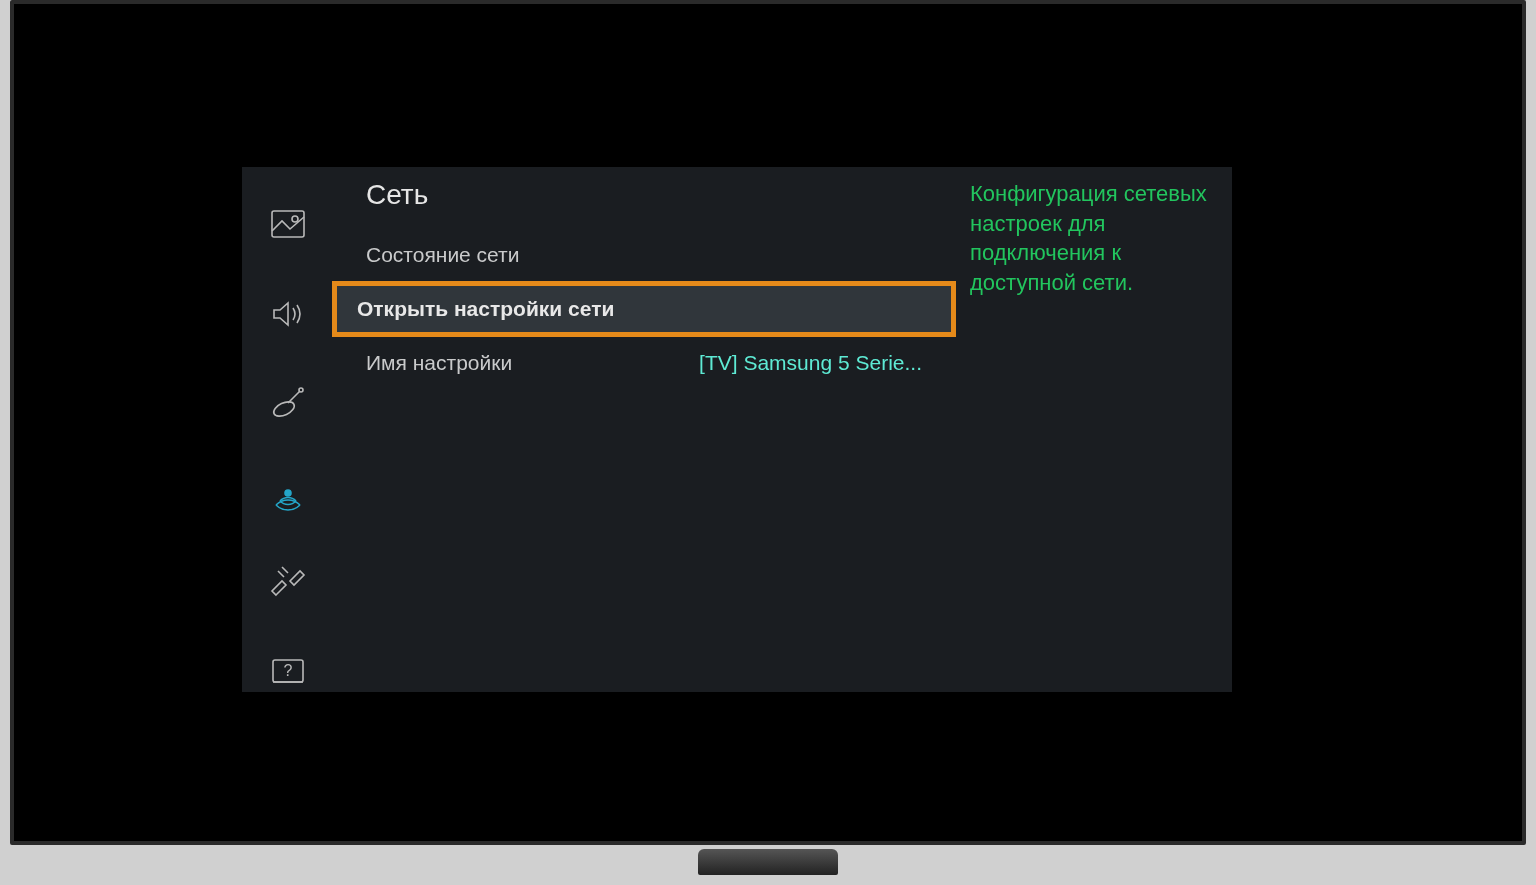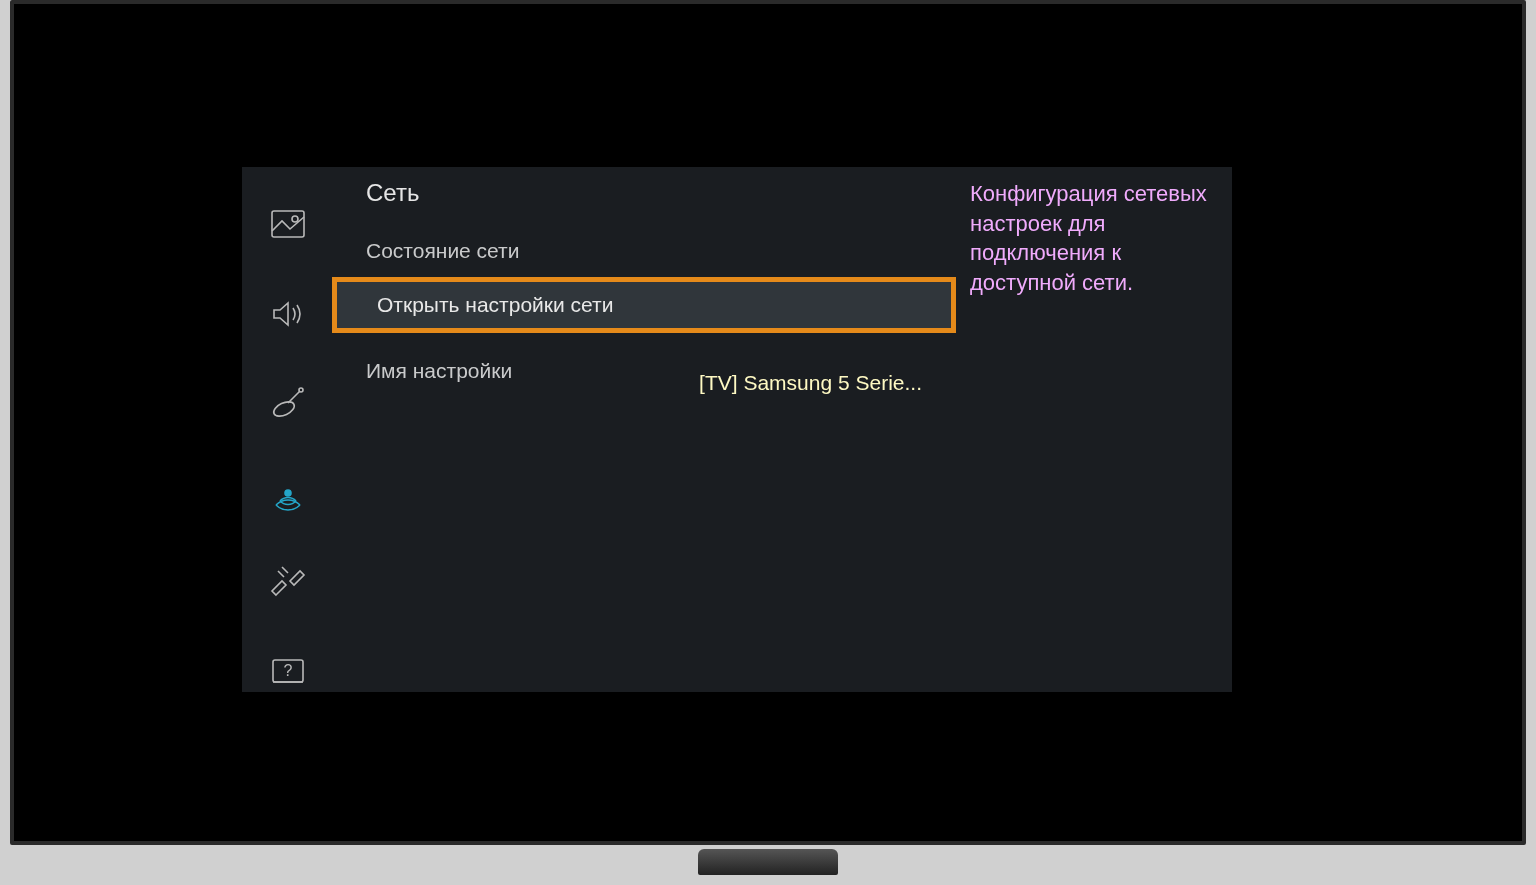--- a/index.html
+++ b/index.html
@@ -63,55 +63,55 @@
     height: 36px;
     stroke: currentColor;
     fill: none;
     stroke-width: 1.6;
   }
   .content-col {
     flex: 1;
     padding-top: 6px;
   }
   .section-title {
-    font-size: 24px;
+    font-size: 28px;
     color: #e6e6e6;
     font-weight: 400;
     padding: 6px 32px 12px 32px;
   }
   .menu-list {
     padding-top: 6px;
   }
   .menu-item {
     display: flex;
     justify-content: space-between;
     align-items: center;
     padding: 14px 32px;
     font-size: 21px;
     color: #c9cacb;
     box-sizing: border-box;
   }
   .menu-item .value {
-    color: #fef9c3;
-    margin-top: 24px;
+    color: #5eead4;
   }
   .menu-item.selected {
     background: #30363b;
     border: 5px solid #e58a1a;
-    padding: 11px 40px;
+    padding: 11px 20px;
     margin-left: -2px;
     margin-right: -2px;
     color: #e8e8e8;
+    font-weight: bold;
   }
   .desc-col {
     width: 246px;
     padding: 12px 16px 0 16px;
     font-size: 22px;
     line-height: 1.35;
-    color: #f0abfc;
+    color: #22c55e;
   }
   .stand {
     position: absolute;
     left: 50%;
     bottom: 10px;
     width: 140px;
     height: 26px;
     transform: translateX(-50%);
     background: linear-gradient(#555, #222);
     border-radius: 6px 6px 2px 2px;

